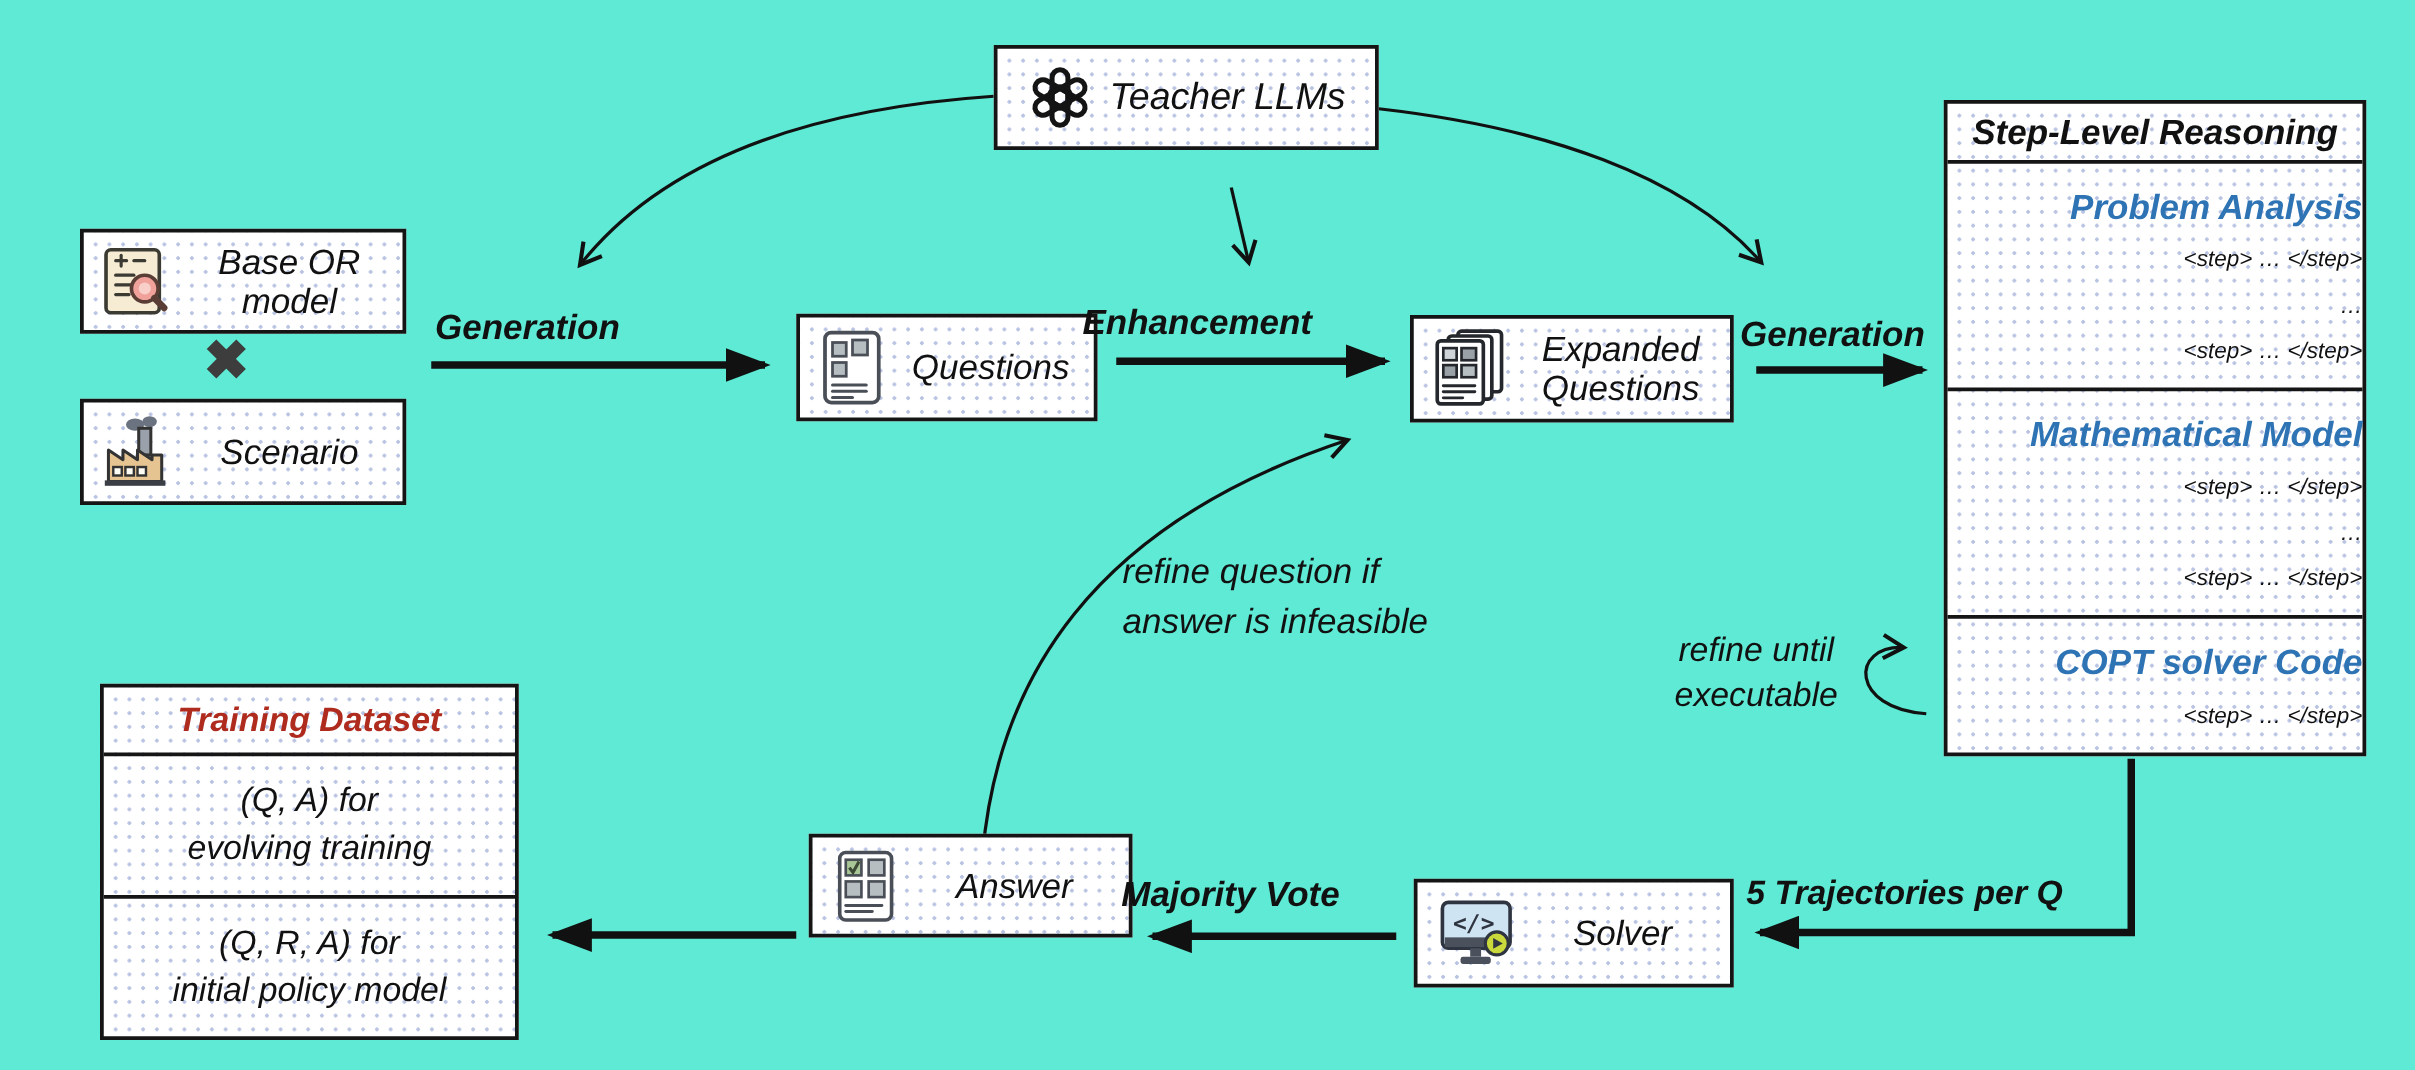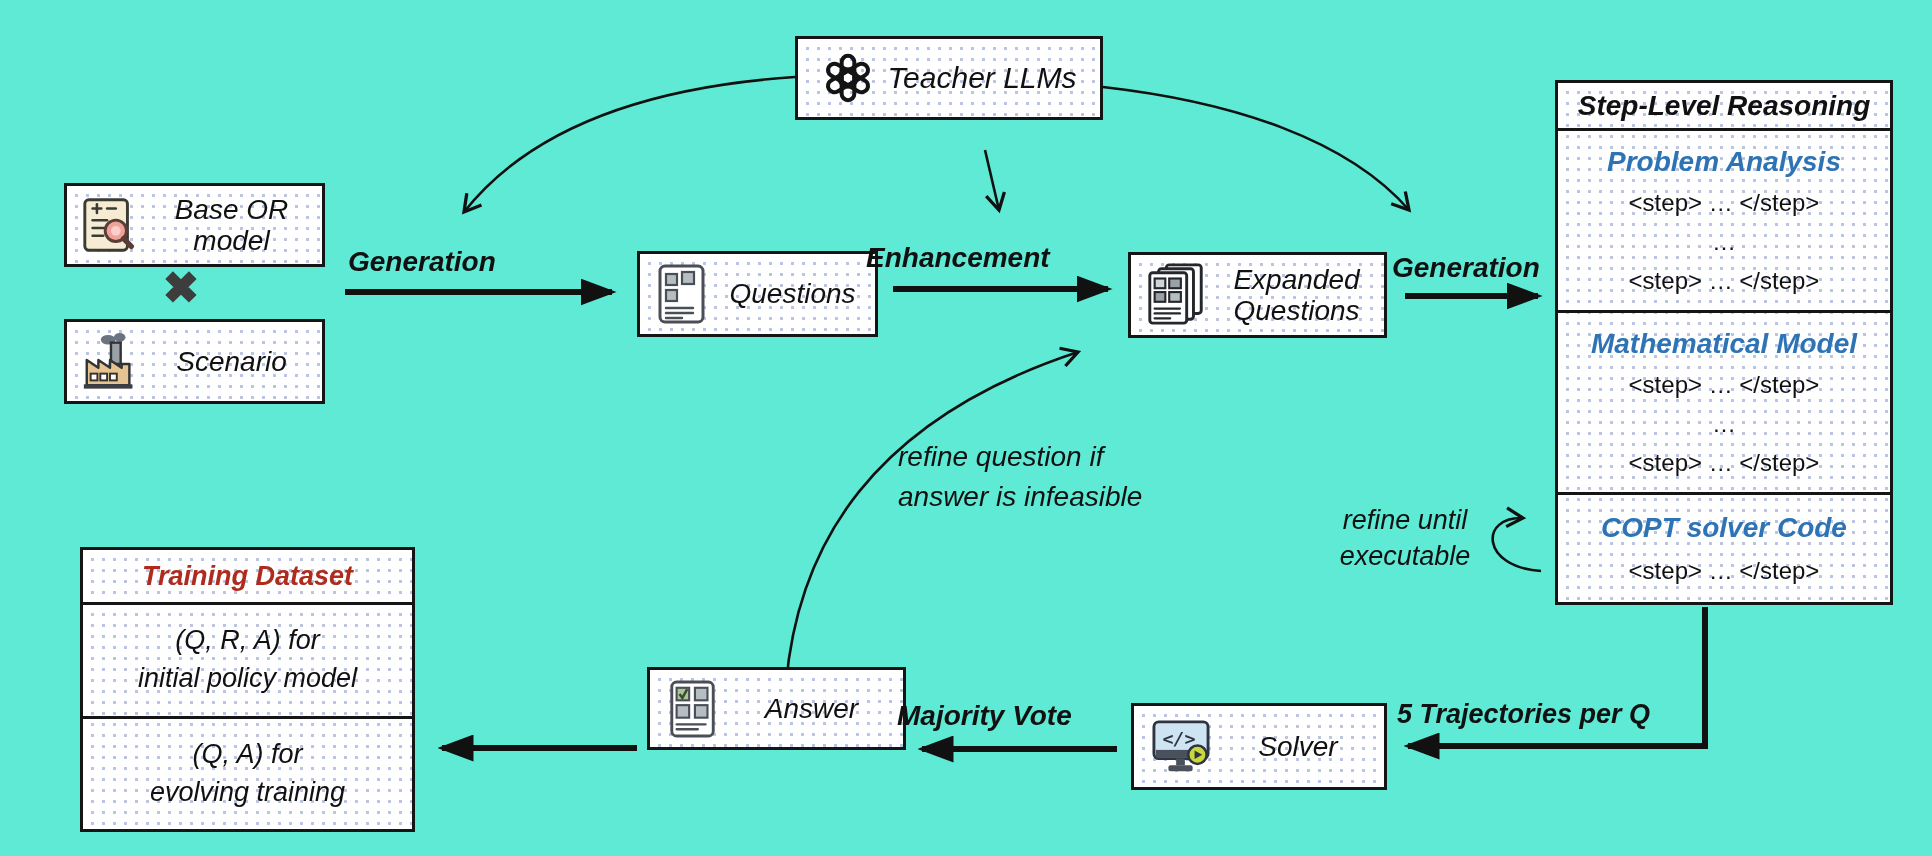--- a/index.html
+++ b/index.html
@@ -12,25 +12,25 @@
     background-image:radial-gradient(#b9c3e2 1.4px,transparent 1.6px);
     background-size:11px 11px;background-position:4px 4px;
     display:flex;align-items:center;z-index:2;
   }
   .boxlabel{font-style:italic;font-size:28px;line-height:1.12;color:#111;text-align:center;flex:1;}
   .elabel{position:absolute;z-index:3;font-style:italic;font-weight:bold;font-size:28px;color:#111;
           text-align:left;white-space:nowrap;}
   .note{position:absolute;z-index:3;font-style:italic;font-size:28px;color:#111;white-space:nowrap;}
   .panel-title{height:45px;display:flex;align-items:center;justify-content:center;
                border-bottom:3px solid #151515;font-weight:bold;font-style:italic;font-size:28px;}
-  .panel-sec{display:flex;flex-direction:column;align-items:center;justify-content:space-evenly;
-             border-bottom:3px solid #151515;box-sizing:border-box;padding:4px 12px;}
+  .panel-sec{display:flex;flex-direction:column;align-items:flex-end;justify-content:space-evenly;
+             border-bottom:3px solid #151515;box-sizing:border-box;padding:4px 0;}
   .panel-sec:last-child{border-bottom:none;}
   .sec-head{font-weight:bold;font-style:italic;font-size:28px;color:#2E74B5;}
-  .sec-line{font-size:24px;color:#111;}
+  .sec-line{font-style:italic;font-size:18px;color:#111;}
   .train-title{height:52px;display:flex;align-items:center;justify-content:center;
                border-bottom:3px solid #151515;font-weight:bold;font-style:italic;font-size:27px;color:#AE2B1E;}
   .train-row{display:flex;flex-direction:column;align-items:center;justify-content:center;
              border-bottom:3px solid #151515;font-style:italic;font-size:27px;line-height:1.4;}
   .train-row:last-child{border-bottom:none;}
   .icon{flex:0 0 auto;}
   svg{display:block;}
   #arrows{position:absolute;left:0;top:0;z-index:1;pointer-events:none;}
   .thick{stroke:#111;stroke-width:6;fill:none;}
   .thin{stroke:#111;stroke-width:2.6;fill:none;}
@@ -171,26 +171,26 @@
     </div>
     <div class="panel-sec" style="flex:1;">
       <div class="sec-head">COPT solver Code</div>
       <div class="sec-line">&lt;step&gt; … &lt;/step&gt;</div>
     </div>
   </div>
 
   <div class="dotbox" style="left:80px;top:547px;width:335px;height:285px;flex-direction:column;align-items:stretch;">
     <div class="train-title">Training Dataset</div>
     <div class="train-row" style="flex:1;">
+      <span>(Q, A) for</span>
+      <span>evolving training</span>
+    </div>
+    <div class="train-row" style="flex:1;">
       <span>(Q, R, A) for</span>
       <span>initial policy model</span>
-    </div>
-    <div class="train-row" style="flex:1;">
-      <span>(Q, A) for</span>
-      <span>evolving training</span>
     </div>
   </div>
 
   <div class="dotbox" style="left:1131px;top:703px;width:256px;height:87px;padding-left:16px;">
     <svg class="icon" width="62" height="58" viewBox="0 0 64 60">
       <rect x="4" y="4" width="56" height="38" rx="5" fill="#cfe4f2" stroke="#2f3540" stroke-width="3"></rect>
       <rect x="6" y="33" width="52" height="8" fill="#4a515c"></rect>
       <text x="30" y="28" font-size="19" font-style="italic" font-weight="bold" text-anchor="middle" fill="#2f3540" font-family="DejaVu Sans Mono, monospace">&lt;/&gt;</text>
       <rect x="27" y="42" width="9" height="7" fill="#4a515c"></rect>
       <rect x="19" y="49" width="25" height="6" rx="2" fill="#4a515c"></rect>

